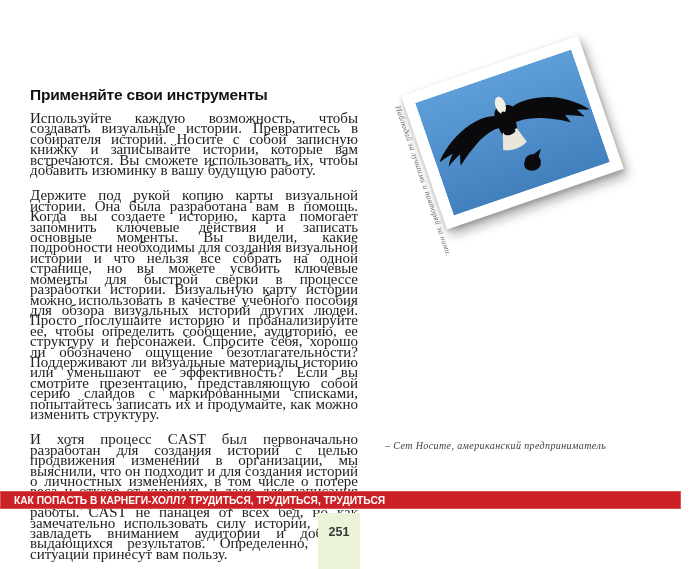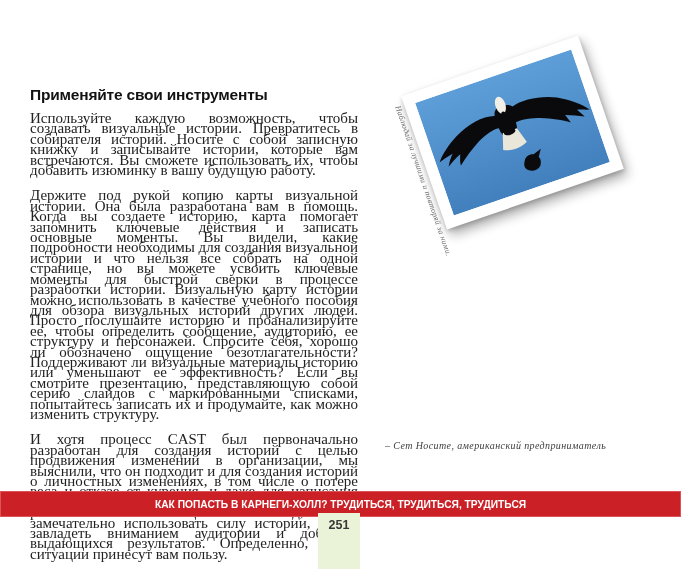--- a/index.html
+++ b/index.html
@@ -27,29 +27,29 @@
   
   .quote{position:absolute;left:383px;top:286px;width:300px;
          font-size:18px;line-height:28px;color:#e0772e;
          letter-spacing:-0.2px;white-space:pre-line;font-weight:bold;
          font-family:"Liberation Sans",sans-serif;}
   .attribution{position:absolute;left:385px;top:440px;
                font-family:"Liberation Serif",serif;font-style:italic;
                font-size:10px;color:#3c3c3c;letter-spacing:0.4px;}
 
   
-  .banner{position:absolute;left:0;top:491px;width:681px;height:26px;
-          background:#cb2026;display:flex;align-items:center;justify-content:center;
+  .banner{position:absolute;left:0;top:491px;width:681px;height:18px;
+          background:#cb2026;display:flex;align-items:center;
           box-shadow:inset 0 0 0 1px rgba(255,180,180,0.35);}
   .banner span{color:#ffffff;font-weight:bold;font-size:11px;
                transform:scaleX(0.93);white-space:nowrap;}
 
   
   .page-badge{position:absolute;left:318px;top:513px;width:42px;height:56px;
-              background:#eaf3d8;text-align:center;box-sizing:border-box;padding-top:2px;}
+              background:#eaf3d8;text-align:center;box-sizing:border-box;padding-top:9px;}
   .page-badge span{font-weight:bold;font-size:12.5px;color:#383838;}
 
   
   .watermark{position:absolute;left:50%;top:542px;transform:translateX(-50%);
              font-size:23px;font-weight:bold;letter-spacing:2px;color:#d2d2d2;
              z-index:5;}
 </style>
 </head>
 <body>
 

